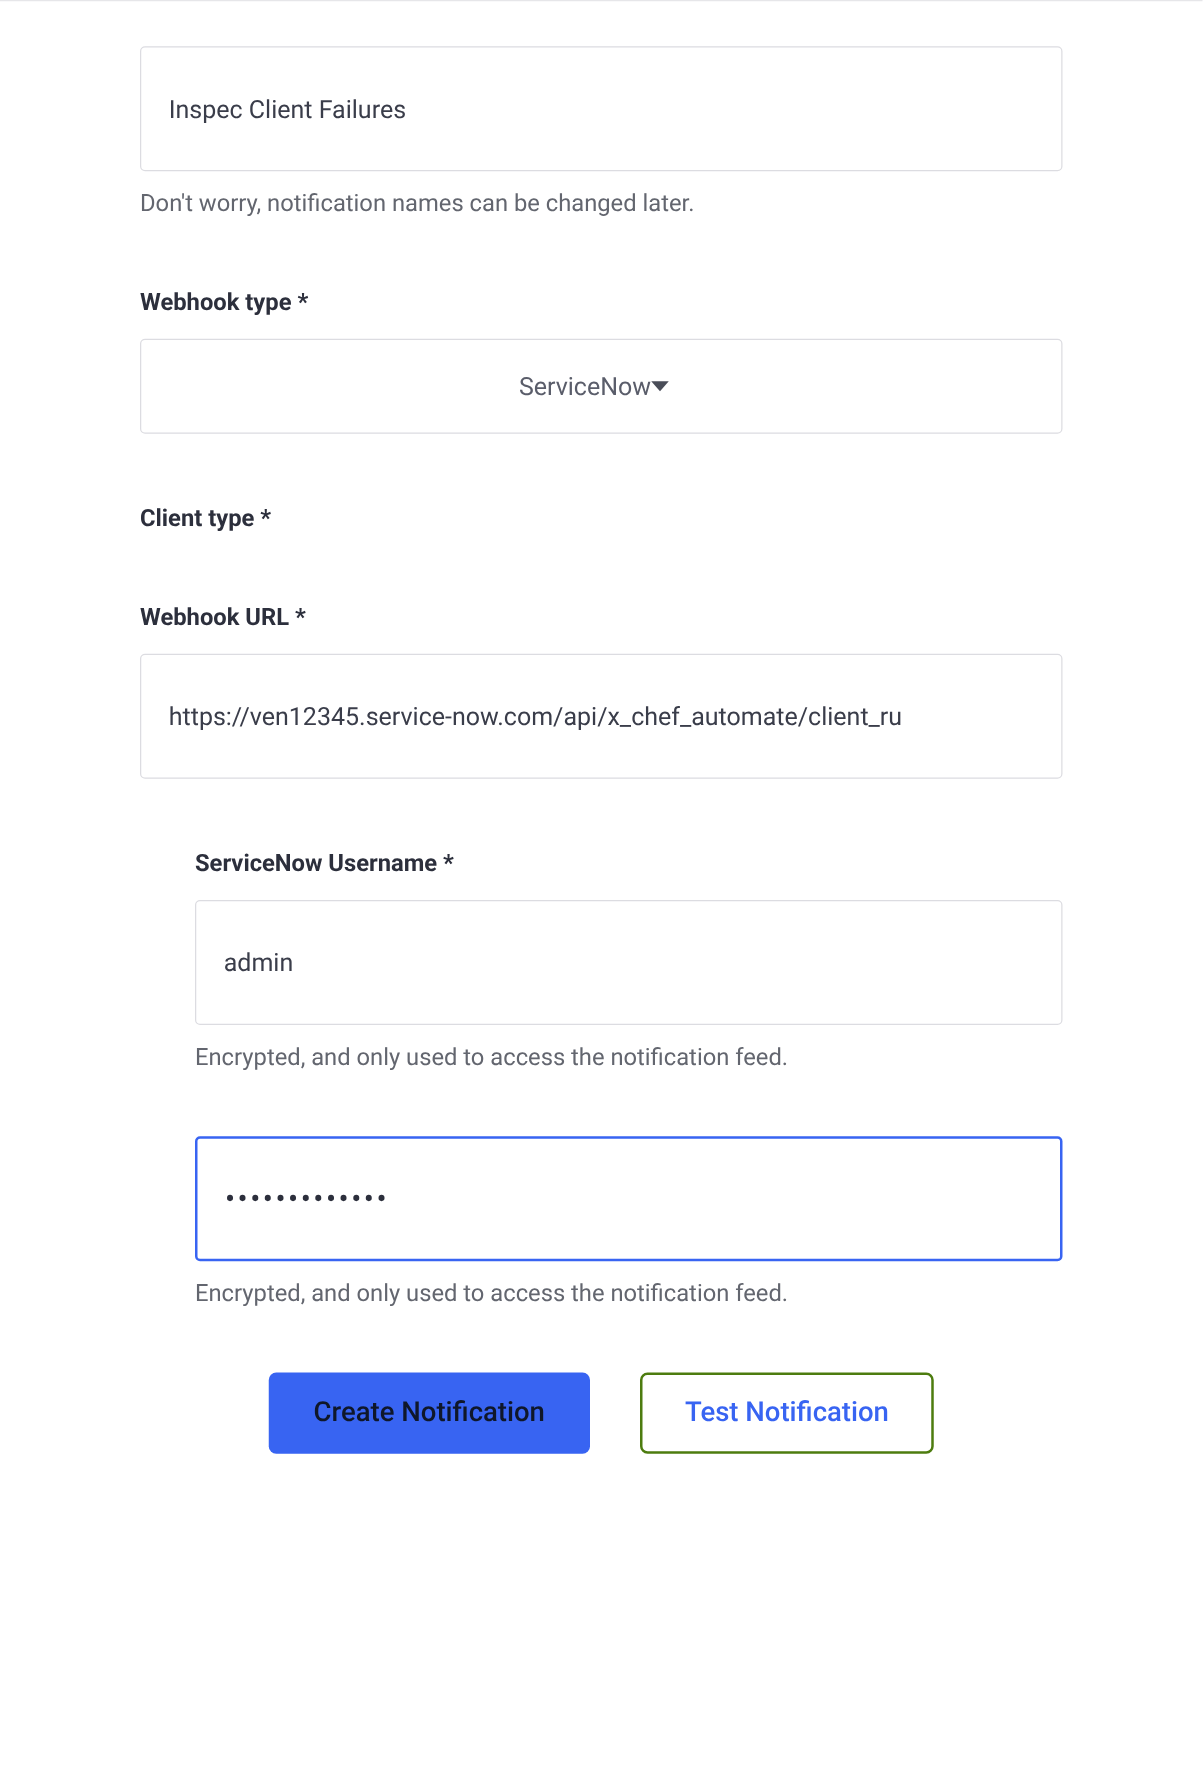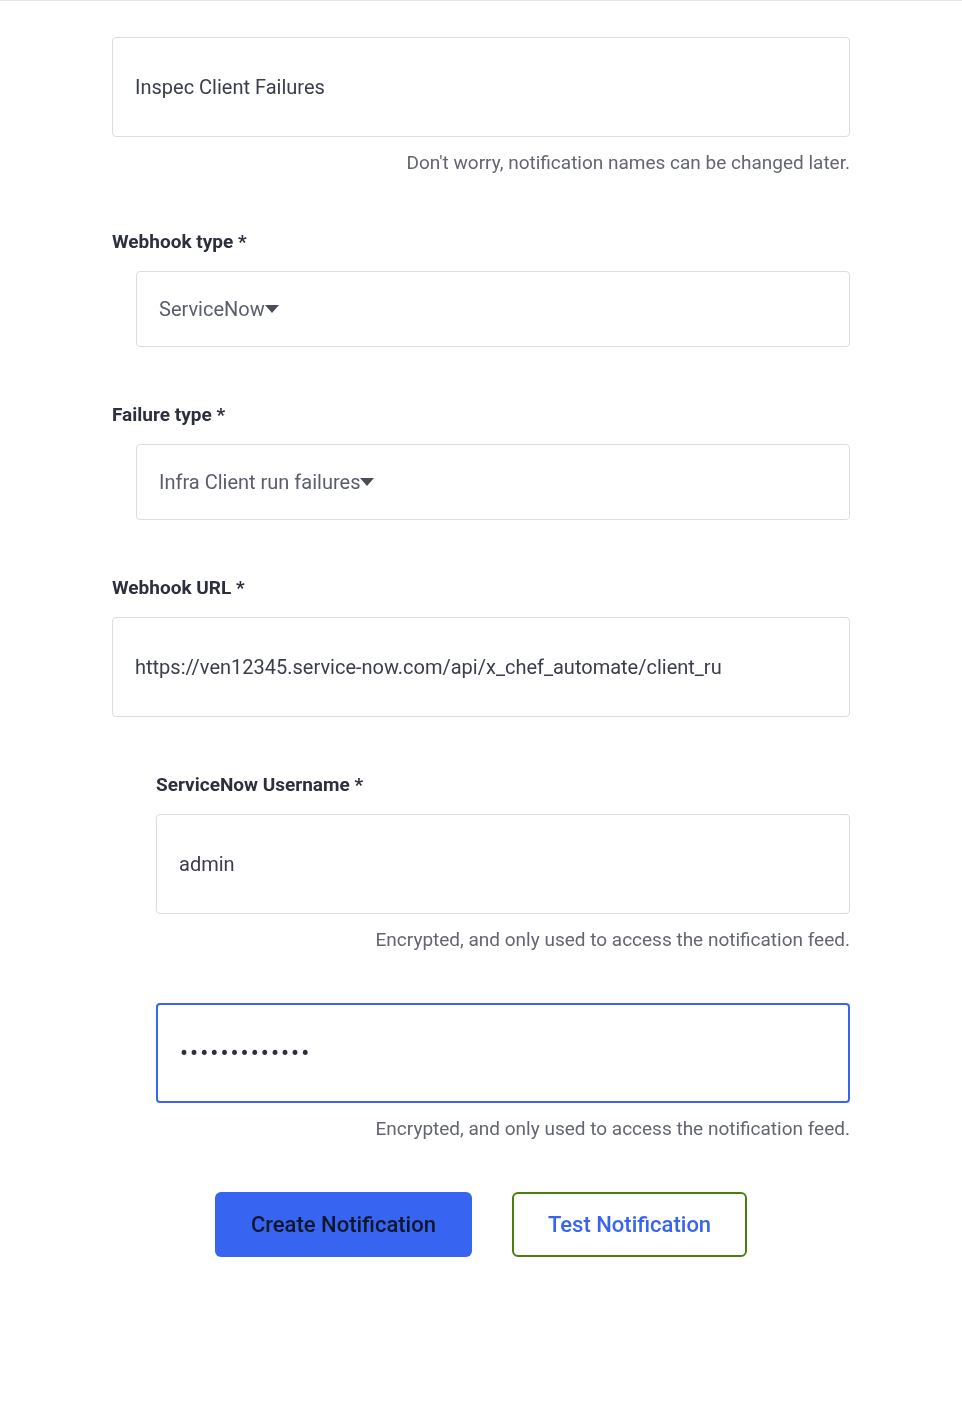--- a/index.html
+++ b/index.html
@@ -60,33 +60,31 @@
       font-size: 24px;
       letter-spacing: 2px;
       color: #2c2f3c;
       background: transparent;
       font-family: inherit;
     }
     .helper-text {
       font-size: 19px;
       color: #63666f;
       margin-top: 14px;
-      text-align: right;
     }
     .select-wrapper {
       border: 1px solid #dcdce1;
       border-radius: 4px;
       background: #ffffff;
       padding: 0 22px;
       height: 76px;
       display: flex;
       align-items: center;
-      justify-content: flex-start;
+      justify-content: center;
       cursor: pointer;
-      margin-left: 24px;
     }
     .select-value {
       font-size: 20px;
       color: #5a5d6a;
     }
     .caret-icon {
       width: 0;
       height: 0;
       border-left: 7px solid transparent;
       border-right: 7px solid transparent;
@@ -133,25 +131,21 @@
 
   <div class="field-group">
     <label class="field-label">Webhook type *</label>
     <div class="select-wrapper">
       <span class="select-value">ServiceNow</span>
       <span class="caret-icon"></span>
     </div>
   </div>
 
   <div class="field-group">
-    <label class="field-label">Failure type *</label>
-    <div class="select-wrapper">
-      <span class="select-value">Infra Client run failures</span>
-      <span class="caret-icon"></span>
-    </div>
+    <label class="field-label">Client type *</label>
   </div>
 
   <div class="field-group">
     <label class="field-label">Webhook URL *</label>
     <div class="input-wrapper">
       <input type="text" class="text-input" value="https://ven12345.service-now.com/api/x_chef_automate/client_ru" style="">
     </div>
   </div>
 
   <div class="field-group compact">

